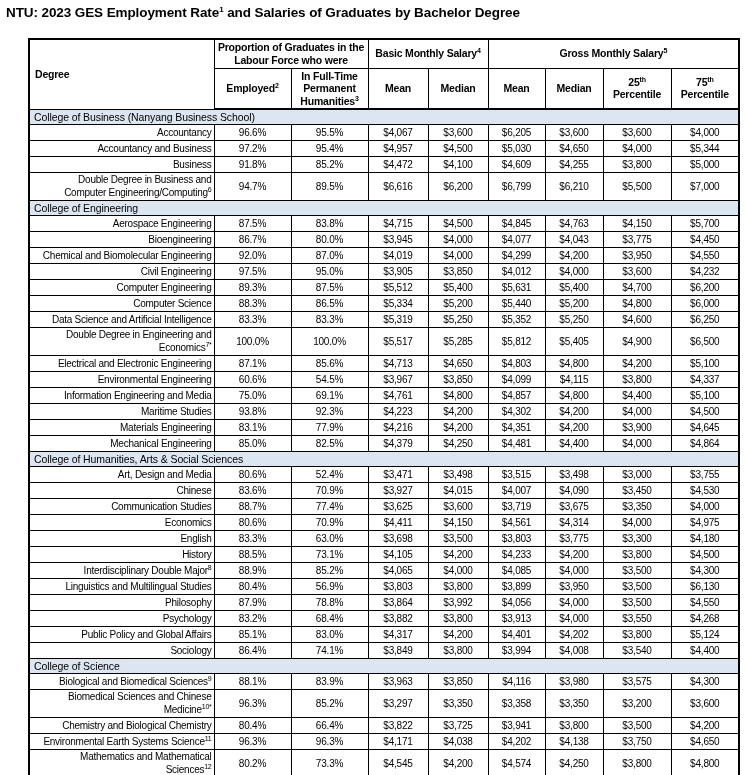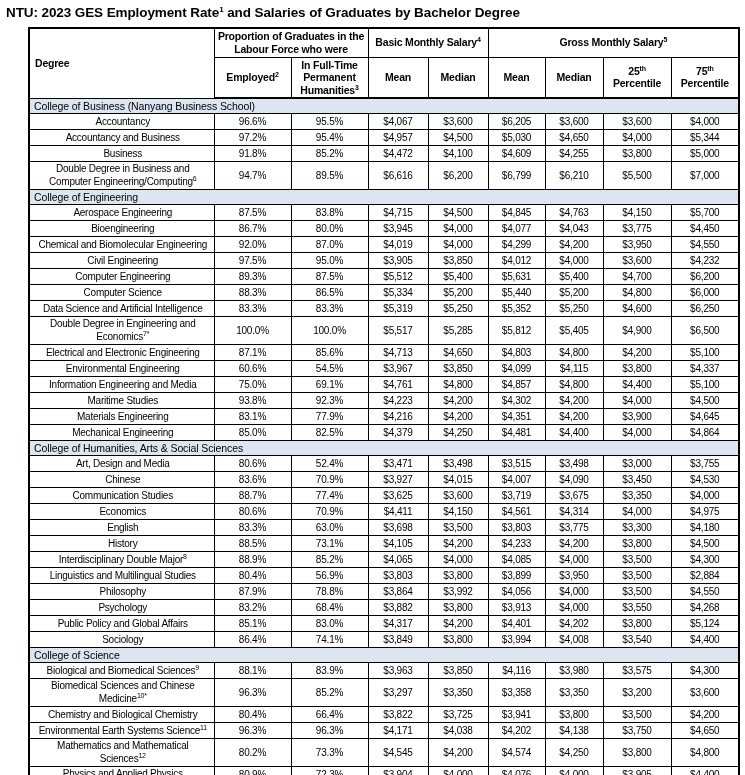--- a/index.html
+++ b/index.html
@@ -3,21 +3,21 @@
 <meta charset="utf-8">
 <style>
   :root { --section-bg: #dce6f1; --border-c: #000; }
   * { box-sizing: border-box; }
   html, body { margin:0; padding:0; }
   body {
     width:745px; height:775px; background:#fff; color:#000;
     font-family:"Liberation Sans", sans-serif;
     overflow:hidden;
   }
-  .title { font-size:13.5px; font-weight:bold; margin:5px 0 7px 6px; letter-spacing:-0.1px; }
+  .title { font-size:13.5px; font-weight:bold; margin:5px 0 18px 6px; letter-spacing:-0.1px; }
   .title sup { font-size:8px; font-weight:bold; }
   table {
     border-collapse:collapse; table-layout:fixed;
     width:710px; margin-left:28px;
     border:2px solid var(--border-c);
   }
   th, td { border:1px solid var(--border-c); overflow:hidden; }
   thead th {
     font-weight:bold; font-size:10.5px; text-align:center; vertical-align:middle;
     padding:1px 2px; line-height:1.2; letter-spacing:-0.2px;
@@ -25,21 +25,21 @@
   thead tr.group-row th { height:29px; }
   thead tr.sub-row th { height:37px; border-bottom:2px solid var(--border-c); }
   th.degree-h { text-align:left; padding-left:5px; vertical-align:middle; }
   sup { font-size:7px; line-height:0; }
   td.section {
     background:var(--section-bg); font-weight:normal; font-size:10.5px;
     text-align:left; padding:1px 4px; height:15px; letter-spacing:-0.1px;
   }
   tr.data-row { height:16px; }
   td.degree {
-    font-size:10px; text-align:center; padding:1px 2px 1px 4px;
+    font-size:10px; text-align:right; padding:1px 2px 1px 4px;
     line-height:1.25; letter-spacing:-0.25px;
   }
   td.val { font-size:10px; text-align:center; padding:1px 1px; letter-spacing:-0.2px; }
 </style>
 </head>
 <body>
 
 <div class="title"><span>NTU: 2023 GES Employment Rate</span><sup>1</sup><span> and Salaries of Graduates by Bachelor Degree</span></div>
 
 <table>
@@ -359,21 +359,21 @@
       </tr>
       <tr class="data-row">
         <td class="degree"><span>Linguistics and Multilingual Studies</span></td>
         <td class="val">80.4%</td>
         <td class="val">56.9%</td>
         <td class="val">$3,803</td>
         <td class="val">$3,800</td>
         <td class="val">$3,899</td>
         <td class="val">$3,950</td>
         <td class="val">$3,500</td>
-        <td class="val">$2,884</td>
+        <td class="val">$6,130</td>
       </tr>
       <tr class="data-row">
         <td class="degree"><span>Philosophy</span></td>
         <td class="val">87.9%</td>
         <td class="val">78.8%</td>
         <td class="val">$3,864</td>
         <td class="val">$3,992</td>
         <td class="val">$4,056</td>
         <td class="val">$4,000</td>
         <td class="val">$3,500</td>

